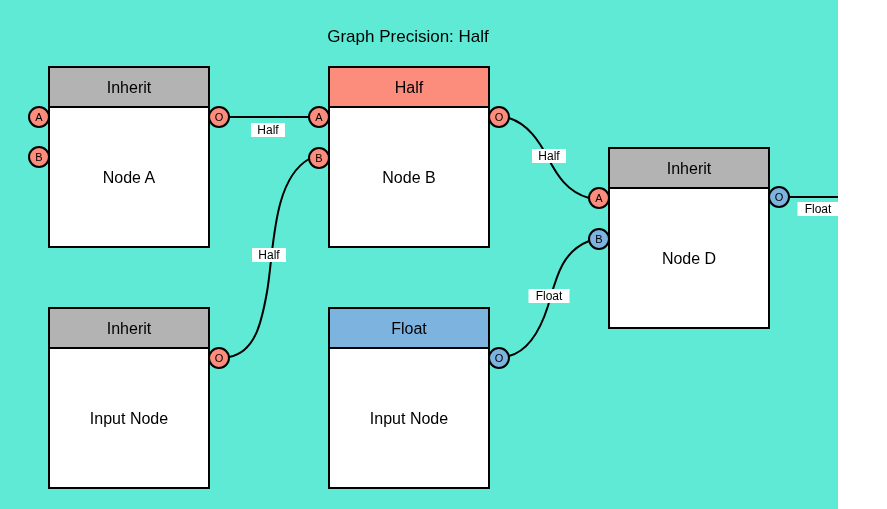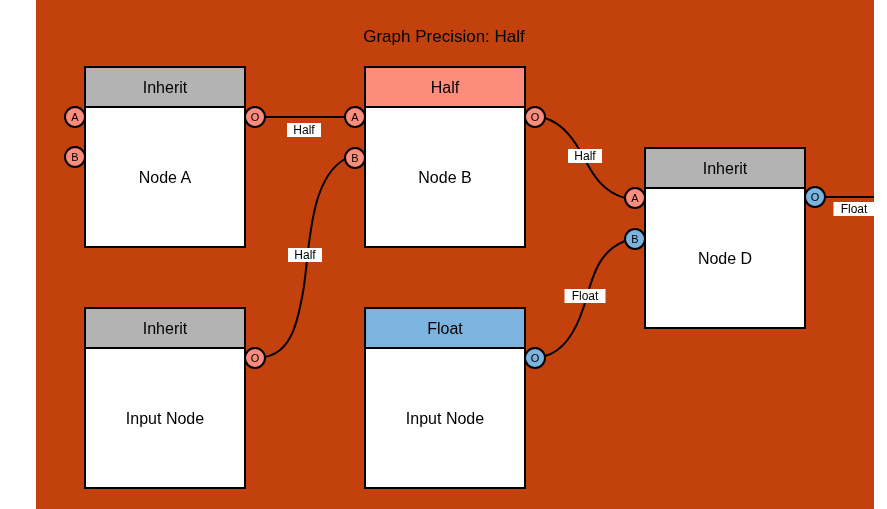--- a/index.html
+++ b/index.html
@@ -5,23 +5,22 @@
   html, body {
     margin: 0;
     padding: 0;
     background: #ffffff;
     font-family: "Liberation Sans", sans-serif;
   }
   .stage {
     position: relative;
     width: 838px;
     height: 509px;
-    background: #c2410c;
+    background: #5eead4;
     overflow: hidden;
-    margin-left: 36px;
   }
   svg { display: block; }
   text {
     font-family: "Liberation Sans", sans-serif;
     fill: #000000;
     user-select: none;
   }
   .diagram-title { font-size: 17px; }
   .node-header-label { font-size: 16px; }
   .node-body-label { font-size: 16px; }

